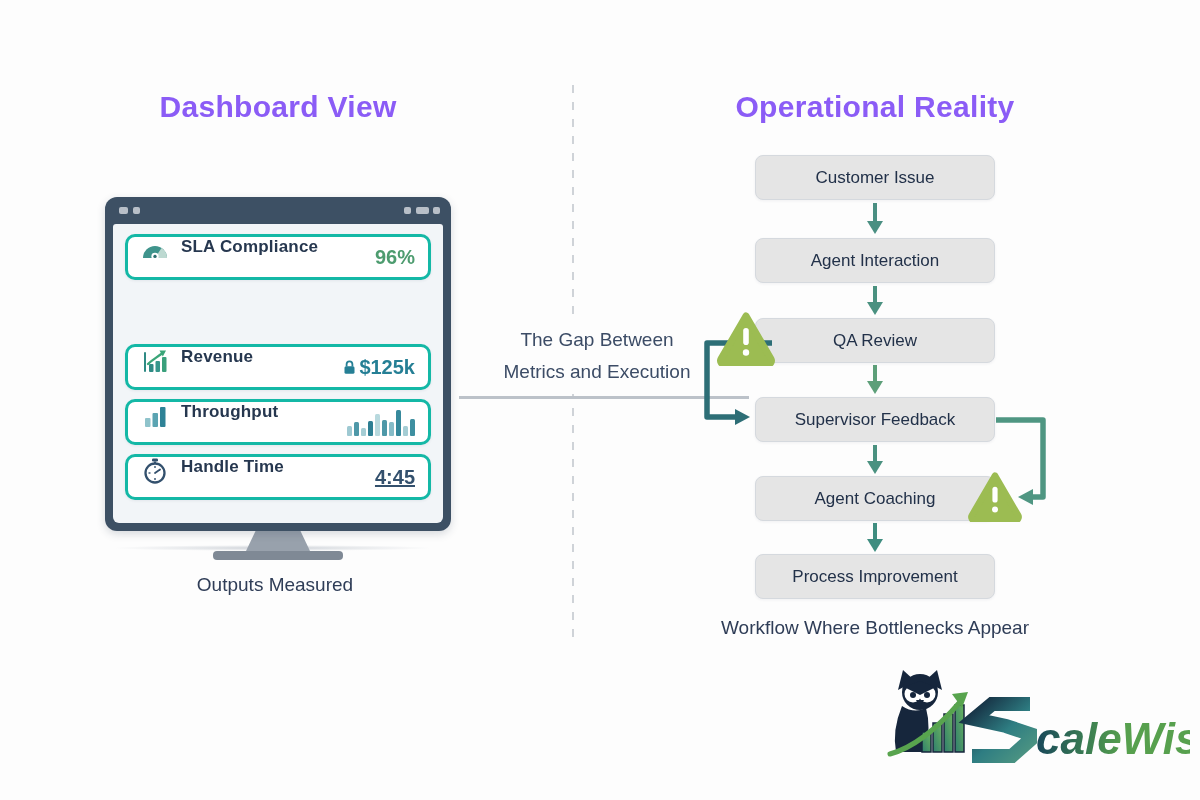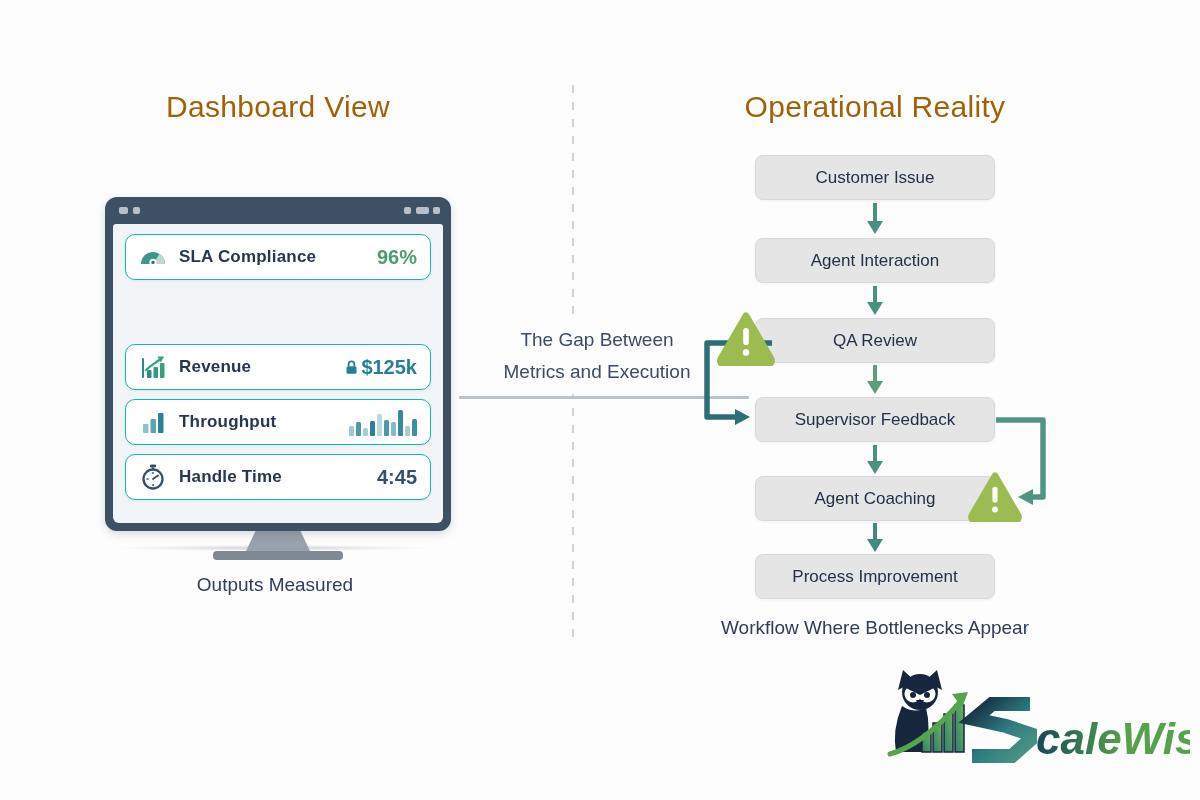--- a/index.html
+++ b/index.html
@@ -1,21 +1,21 @@
 <!DOCTYPE html>
 <html><head>
 <meta charset="utf-8">
 <style>
   html,body{margin:0;padding:0;}
   body{width:1200px;height:800px;background:#fdfdfd;overflow:hidden;
        font-family:"Liberation Sans",sans-serif;position:relative;}
   .stage{position:absolute;inset:0;}
 
   
-  .col-title{position:absolute;font-size:30px;font-weight:400;color:#a16207;
+  .col-title{position:absolute;font-size:30px;font-weight:700;color:#8b5cf6;
              letter-spacing:.3px;text-align:center;}
   #title-left{left:105px;top:90px;width:346px;}
   #title-right{left:700px;top:90px;width:350px;}
   .caption{position:absolute;font-size:19px;color:#2f3d57;text-align:center;}
   #caption-left{left:80px;top:574px;width:390px;}
   #caption-right{left:680px;top:617px;width:390px;}
 
   
   .dashed-divider{position:absolute;left:572px;top:85px;width:2px;height:560px;
       background:repeating-linear-gradient(to bottom,#cfd3d8 0 8px,transparent 8px 17px);z-index:1;}
@@ -26,29 +26,29 @@
       background:#bcc2c9;z-index:1;}
 
   
   .monitor{position:absolute;left:105px;top:197px;width:346px;height:334px;
       background:#3d5064;border-radius:12px;box-shadow:0 3px 8px rgba(40,55,75,.18);z-index:2;}
   .titlebar{position:absolute;left:0;top:0;right:0;height:27px;}
   .tb-dot{position:absolute;top:10px;height:7px;background:#c5cbd3;border-radius:2px;opacity:.9;}
   .screen{position:absolute;left:8px;right:8px;top:27px;bottom:8px;
       background:#f2f5f8;border-radius:3px 3px 6px 6px;overflow:hidden;}
   .metric-card{position:absolute;left:12px;right:12px;height:46px;background:#fff;
-      border:1px solid #14b8a6;border-radius:10px;box-shadow:0 1px 3px rgba(30,42,67,.07);
-      display:flex;align-items:center;padding:0 13px;box-sizing:border-box;}
+      border:3px solid #14b8a6;border-radius:10px;box-shadow:0 1px 3px rgba(30,42,67,.07);
+      display:flex;padding:0 13px;box-sizing:border-box;}
   .metric-icon{width:28px;height:28px;flex:0 0 28px;display:flex;align-items:center;justify-content:center;}
   .metric-label{margin-left:12px;font-size:17px;font-weight:600;color:#26374f;letter-spacing:.2px;}
   .metric-value{margin-left:auto;font-size:20px;font-weight:600;display:flex;align-items:center;gap:3px;}
   .v-percent{color:#4d9c6f;}
   .v-stars{color:#a8bf5c;font-size:17px;letter-spacing:2px;font-weight:400;}
   .v-currency{color:#257f95;}
-  .v-time{color:#33506d;}
+  .v-time{color:#33506d;text-decoration:underline;}
   .spark{display:flex;align-items:flex-end;gap:2px;height:28px;}
   .spark i{width:5px;border-radius:1.5px 1.5px 1px 1px;display:block;}
 
   .stand{position:absolute;left:198px;top:530px;z-index:1;}
   .floor-shadow{position:absolute;left:60px;top:544px;width:425px;height:8px;z-index:0;
       background:radial-gradient(ellipse 50% 50% at 50% 50%,rgba(175,182,192,.6),rgba(175,182,192,0) 75%);}
 
   
   .flow-box{position:absolute;left:755px;width:240px;height:45px;background:#e5e5e5;
       border:1px solid #d5d9de;border-radius:8px;box-shadow:0 1px 3px rgba(30,42,67,.06);

